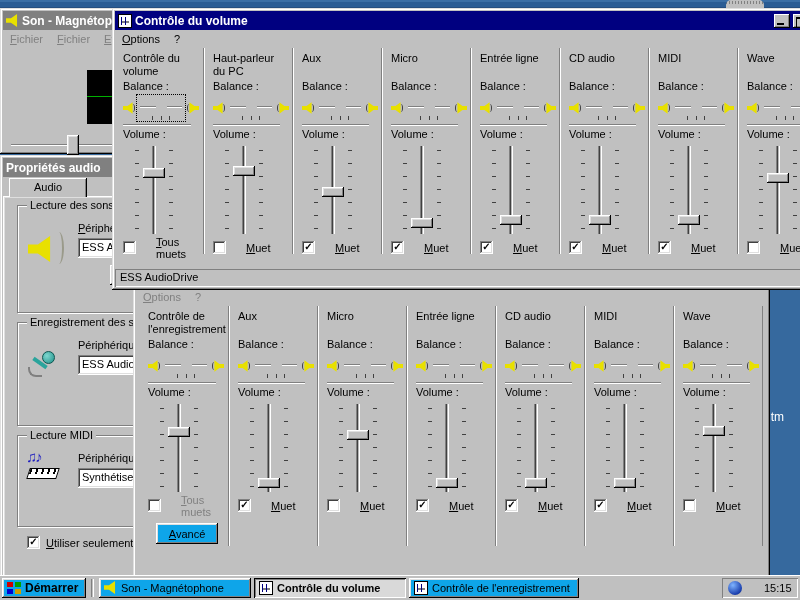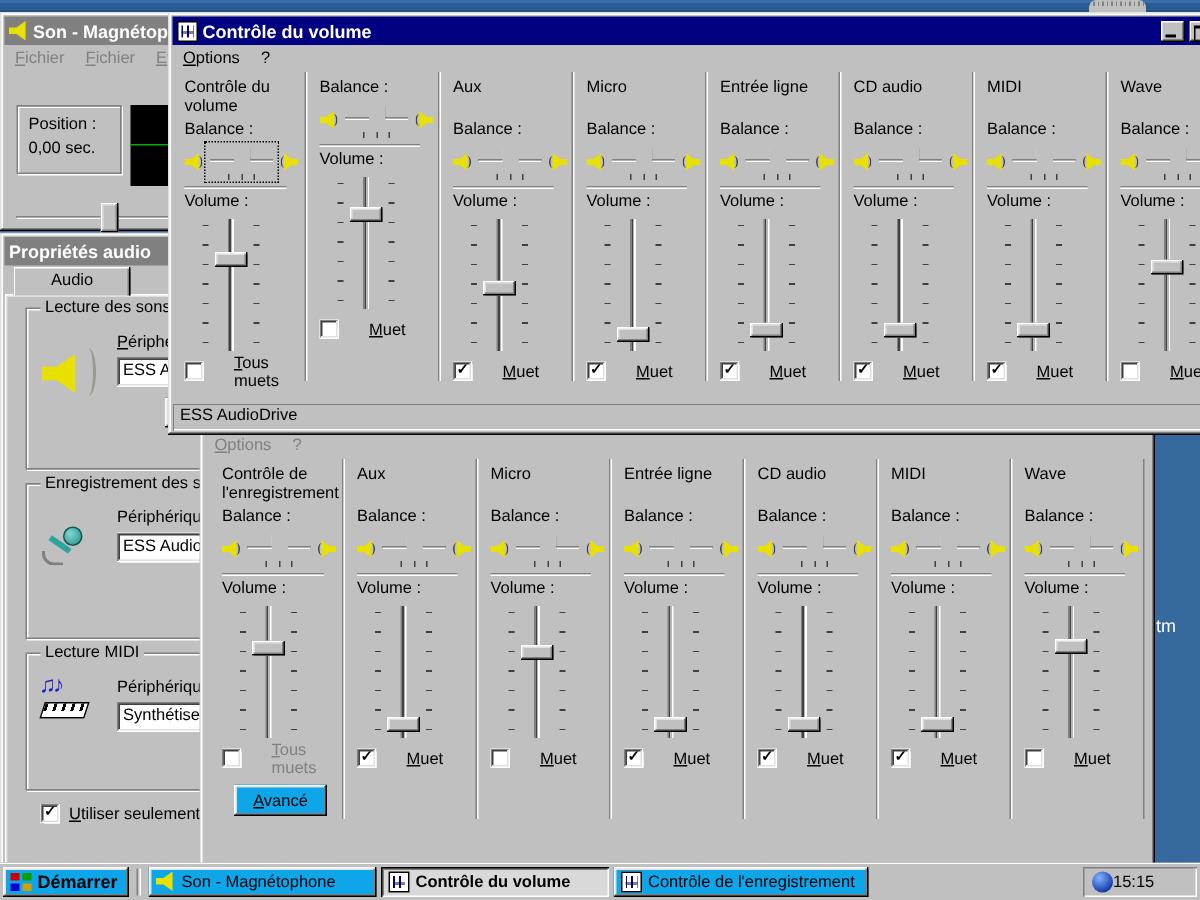--- a/index.html
+++ b/index.html
@@ -142,21 +142,21 @@
   .start-flag { width:14px; height:12px; flex:none;
     background:linear-gradient(#d00000,#d00000) 0 0/6px 5px no-repeat,
                linear-gradient(#00a000,#00a000) 8px 0/6px 5px no-repeat,
                linear-gradient(#0000d0,#0000d0) 0 7px/6px 5px no-repeat,
                linear-gradient(#d0a000,#d0a000) 8px 7px/6px 5px no-repeat; }
   .tb-sep { width:3px; height:18px; border-left:1px solid #808080; border-right:1px solid #fff; margin:0 2px; flex:none; }
   .task-btn { width:152px; flex:none; }
   .task-btn.pressed { font-weight:bold; background:#d9d9d9;
     box-shadow: inset 1px 1px 0 #000, inset -1px -1px 0 #fff, inset 2px 2px 0 #808080; }
   .mixer-mini { width:14px; height:14px; background:#fff; border:1px solid #000; position:relative; flex:none; }
-  #tray { margin-left:auto; height:20px; width:76px; display:flex; align-items:center; gap:0; padding:0 6px;
+  #tray { margin-left:auto; height:20px; width:76px; display:flex; align-items:center; gap:22px; padding:0 6px;
     box-shadow: inset 1px 1px 0 #808080, inset -1px -1px 0 #fff; flex:none; }
   .tray-icon { width:14px; height:14px; border-radius:50%;
     background:radial-gradient(circle at 35% 30%, #7fb4ff, #1a3fae 70%, #0a2060); flex:none; }
 </style>
 </head>
 <body>
 
 <div id="top-strip"></div>
 <div id="top-grip"></div>
 <div id="desktop-label">htm</div>
@@ -165,24 +165,20 @@
   <div class="titlebar inactive">
     <span class="spk-title"></span>
     <span class="title-text">Son - Magnétophone</span>
   </div>
   <div class="menubar disabled">
     <span class="menu-item ufl">Fichier</span>
     <span class="menu-item ufl">Fichier</span>
     <span class="menu-item ufl">Effets</span>
   </div>
   <div style="position:relative; height:108px;">
-    <div class="pos-box">
-      <div>Position :</div>
-      <div style="margin-top:4px">0,00 sec.</div>
-    </div>
     <div class="display"></div>
     <div class="trackbar">
       <div class="rail"></div>
       <div class="tb-thumb"></div>
     </div>
     <div class="transport">
       <button class="btn t-btn">
         <span class="tri l"></span>
           <span class="tri l"></span>
       </button>
@@ -471,20 +467,21 @@
       <span class="vticks r"></span>
       <span class="vthumb" style="top: 23.84px;"></span>
     </div>
     <div class="mute-row">
       <span class="cb"></span>
       <span class="cb-lbl ufl">Tous muets</span>
     </div>
   </div>
 
   <div class="chan">
+    <div class="chan-name">Haut-parleur du PC</div>
     <div class="lbl bal-lbl">Balance :</div>
     <div class="bal-row">
       <span class="spk"></span>
       <span class="bal-slider">
         <span class="bal-track"></span>
         <span class="bal-thumb"></span>
         <span class="bal-ticks"></span>
       </span>
       <span class="spk spk-r"></span>
     </div>

